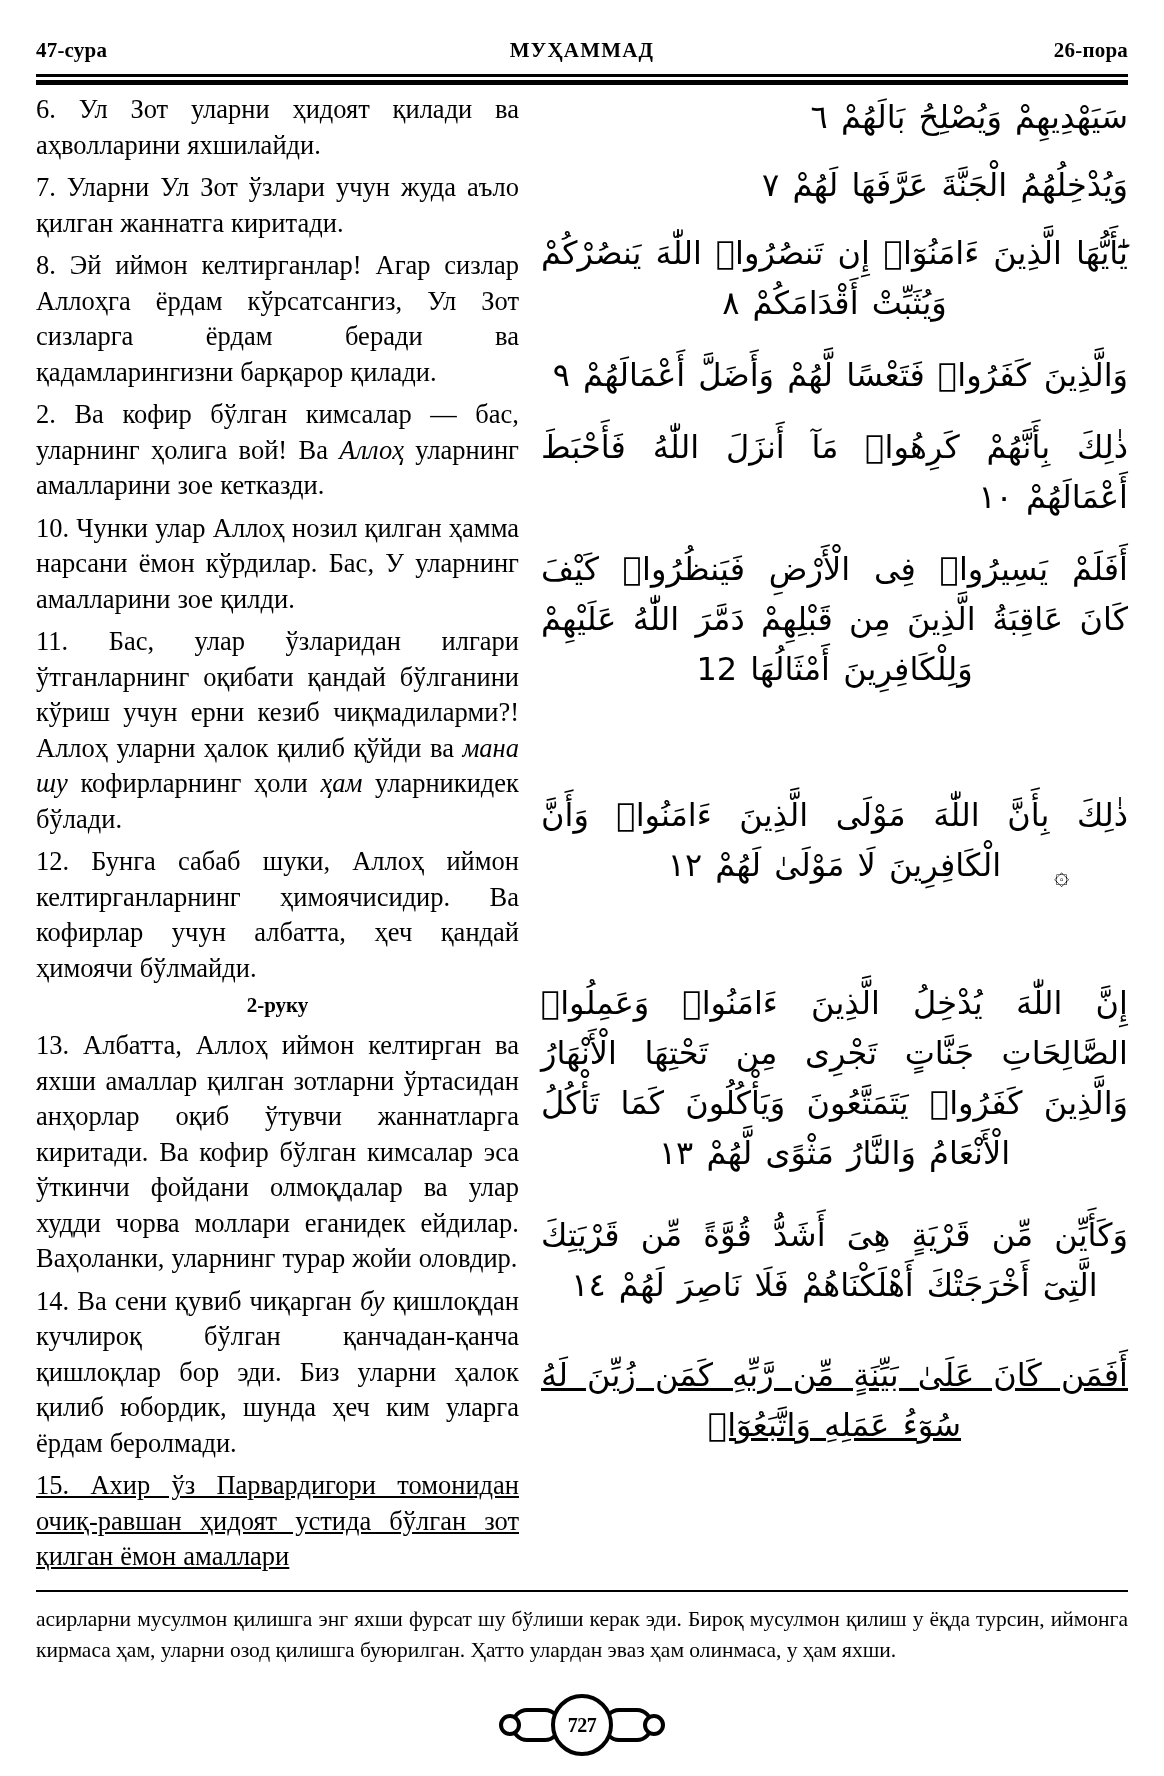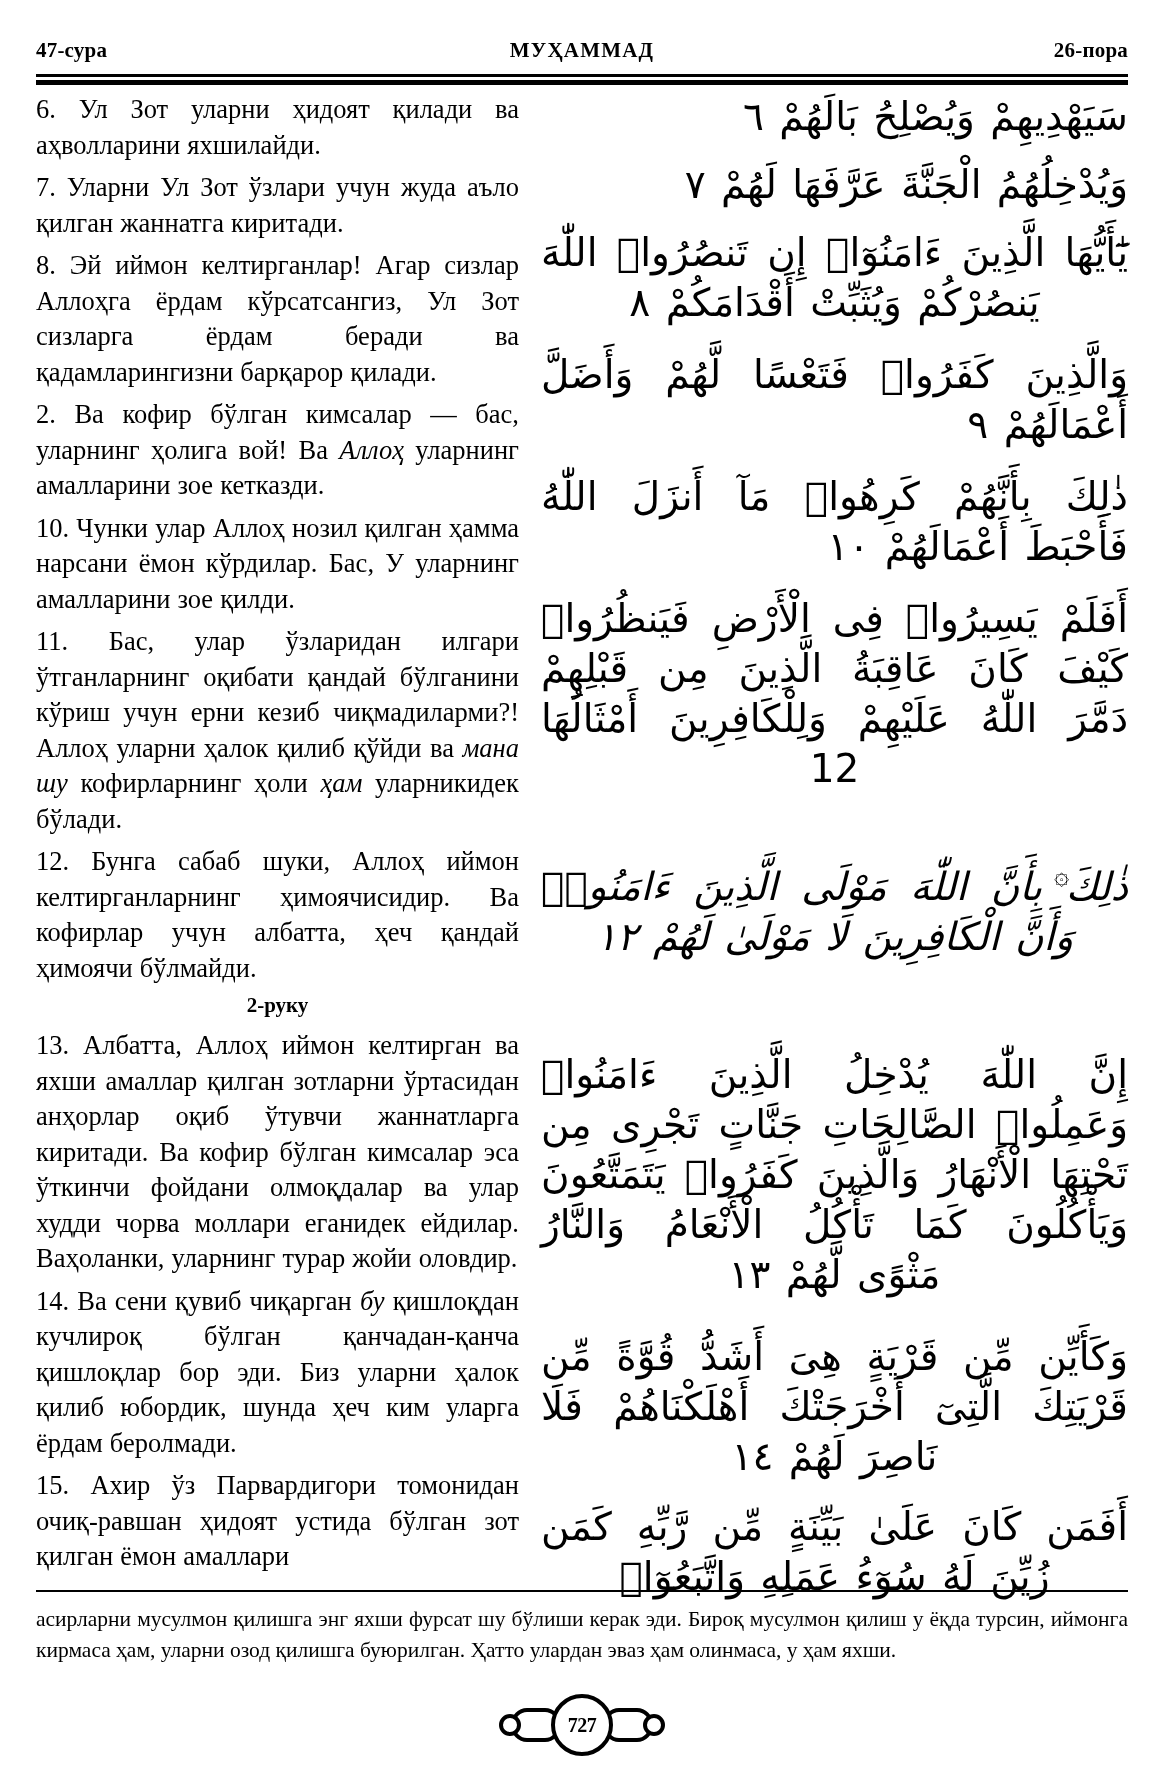--- a/index.html
+++ b/index.html
@@ -90,35 +90,35 @@
 
   .verse {
     text-align: justify;
     text-align-last: left;
     font-size: 26.5px;
     line-height: 35.5px;
     margin: 0 0 7px 0;
     hyphens: none;
     word-spacing: 0.5px;
   }
-  .verse.last { margin-bottom: 12px; }
+  .verse.last { margin-bottom: 12px; text-decoration: underline; }
   .verse i { font-style: italic; }
 
   .ruku-head {
     text-align: center;
     font-weight: bold;
     font-size: 21px;
     line-height: 24px;
     margin: 5px 0 11px 0;
   }
 
   
   .ablock {
     font-family: "DejaVu Sans", "Liberation Sans", sans-serif;
-    font-size: 39px;
+    font-size: 32px;
     line-height: 50px;
     text-align: justify;
     text-align-last: center;
     direction: rtl;
     margin: 0;
     word-spacing: 3px;
   }
   .ablock.ralign { text-align-last: right; }
 
   .ruku-mark {
@@ -255,24 +255,24 @@
       <p class="verse last">15. Ахир ўз Парвардигори томони­дан очиқ-равшан ҳидоят устида бўлган зот қилган ёмон амаллари</p>
     </div>
 
     <div class="col-arabic">
       <p class="ablock ralign" style="margin-top:0px;">سَيَهْدِيهِمْ وَيُصْلِحُ بَالَهُمْ ٦</p>
       <p class="ablock ralign" style="margin-top:18px;">وَيُدْخِلُهُمُ الْجَنَّةَ عَرَّفَهَا لَهُمْ ٧</p>
       <p class="ablock" style="margin-top:18px;">يَٰٓأَيُّهَا الَّذِينَ ءَامَنُوٓا۟ إِن تَنصُرُوا۟ اللّٰهَ يَنصُرْكُمْ وَيُثَبِّتْ أَقْدَامَكُمْ ٨</p>
       <p class="ablock ralign" style="margin-top:22px;">وَالَّذِينَ كَفَرُوا۟ فَتَعْسًا لَّهُمْ وَأَضَلَّ أَعْمَالَهُمْ ٩</p>
       <p class="ablock ralign" style="margin-top:22px;">ذٰلِكَ بِأَنَّهُمْ كَرِهُوا۟ مَآ أَنزَلَ اللّٰهُ فَأَحْبَطَ أَعْمَالَهُمْ ١٠</p>
       <p class="ablock" style="margin-top:22px;">أَفَلَمْ يَسِيرُوا۟ فِى الْأَرْضِ فَيَنظُرُوا۟ كَيْفَ كَانَ عَاقِبَةُ الَّذِينَ مِن قَبْلِهِمْ دَمَّرَ اللّٰهُ عَلَيْهِمْ وَلِلْكَافِرِينَ أَمْثَالُهَا 12</p>
-      <p class="ablock" style="margin-top:68px;font-style:italic;">ذٰلِكَ بِأَنَّ اللّٰهَ مَوْلَى الَّذِينَ ءَامَنُوا۟ وَأَنَّ الْكَافِرِينَ لَا مَوْلَىٰ لَهُمْ ١٢</p>
+      <p class="ablock" style="margin-top:96px;">ذٰلِكَ بِأَنَّ اللّٰهَ مَوْلَى الَّذِينَ ءَامَنُوا۟ وَأَنَّ الْكَافِرِينَ لَا مَوْلَىٰ لَهُمْ ١٢</p>
       <p class="ablock" style="margin-top:88px;">إِنَّ اللّٰهَ يُدْخِلُ الَّذِينَ ءَامَنُوا۟ وَعَمِلُوا۟ الصَّالِحَاتِ جَنَّاتٍ تَجْرِى مِن تَحْتِهَا الْأَنْهَارُ وَالَّذِينَ كَفَرُوا۟ يَتَمَتَّعُونَ وَيَأْكُلُونَ كَمَا تَأْكُلُ الْأَنْعَامُ وَالنَّارُ مَثْوًى لَّهُمْ ١٣</p>
       <p class="ablock" style="margin-top:32px;">وَكَأَيِّن مِّن قَرْيَةٍ هِىَ أَشَدُّ قُوَّةً مِّن قَرْيَتِكَ الَّتِىٓ أَخْرَجَتْكَ أَهْلَكْنَاهُمْ فَلَا نَاصِرَ لَهُمْ ١٤</p>
-      <p class="ablock" style="margin-top:20px;">أَفَمَن كَانَ عَلَىٰ بَيِّنَةٍ مِّن رَّبِّهِ كَمَن زُيِّنَ لَهُ سُوٓءُ عَمَلِهِ وَاتَّبَعُوٓا۟</p>
+      <p class="ablock" style="margin-top:40px;text-decoration:underline;">أَفَمَن كَانَ عَلَىٰ بَيِّنَةٍ مِّن رَّبِّهِ كَمَن زُيِّنَ لَهُ سُوٓءُ عَمَلِهِ وَاتَّبَعُوٓا۟</p>
     </div>
 
     <div class="ruku-mark" style="left:1018px; top:770px;">۞</div>
   </div>
 
   <div class="fn-rule"></div>
   <div class="footnote">асирларни мусулмон қилишга энг яхши фурсат шу бўлиши керак эди. Бироқ мусулмон қилиш у ёқда турсин, иймонга кирмаса ҳам, уларни озод қилишга буюрилган. Ҳатто улардан эваз ҳам олинмаса, у ҳам яхши.</div>
 
   <div class="folio">
     <div class="folio-orn">

